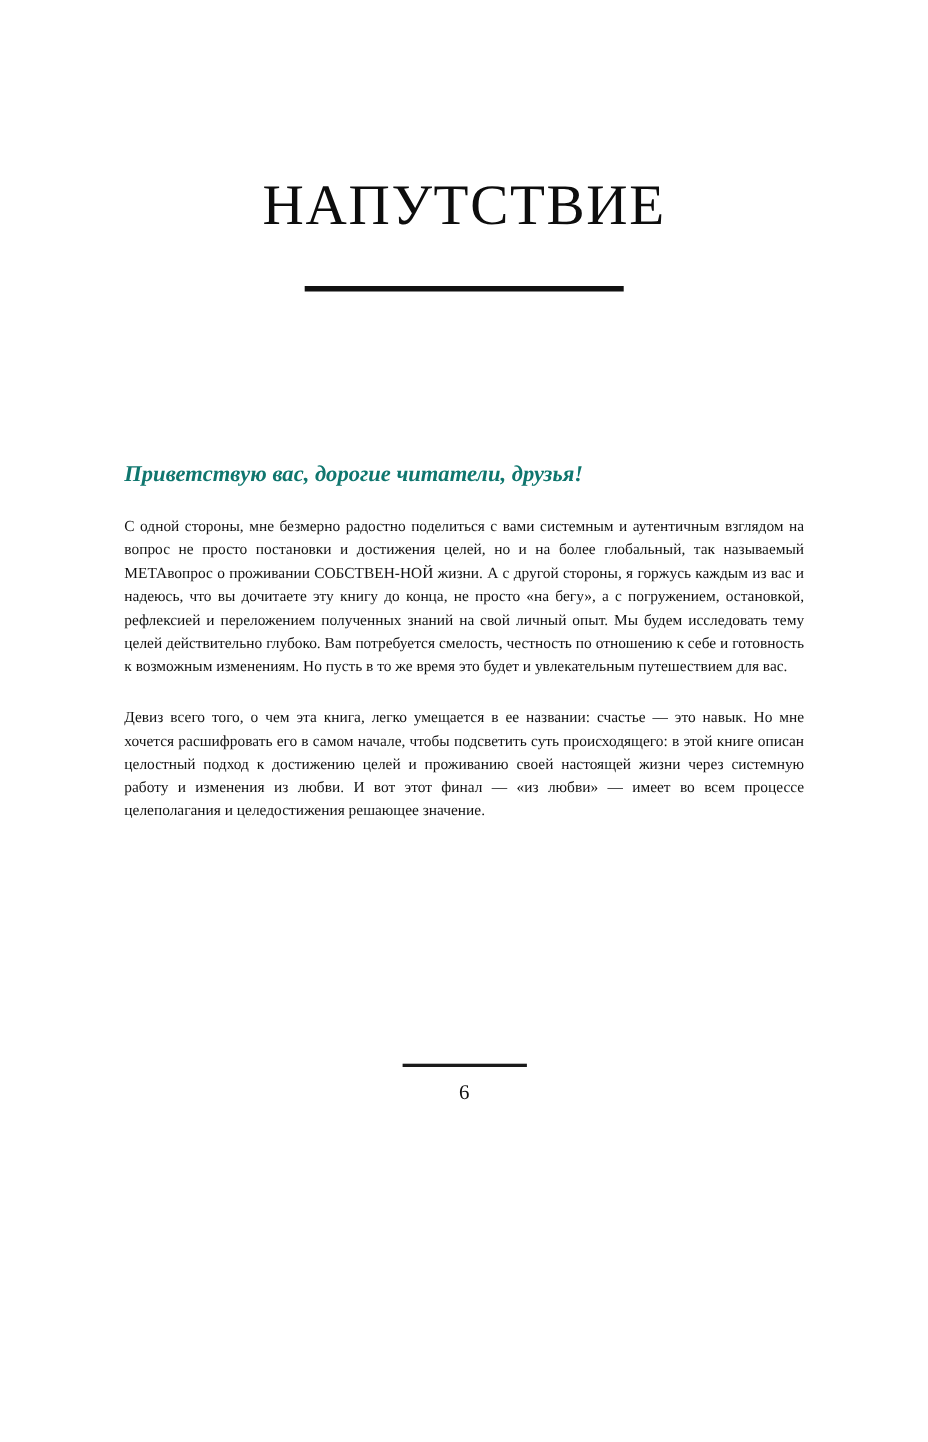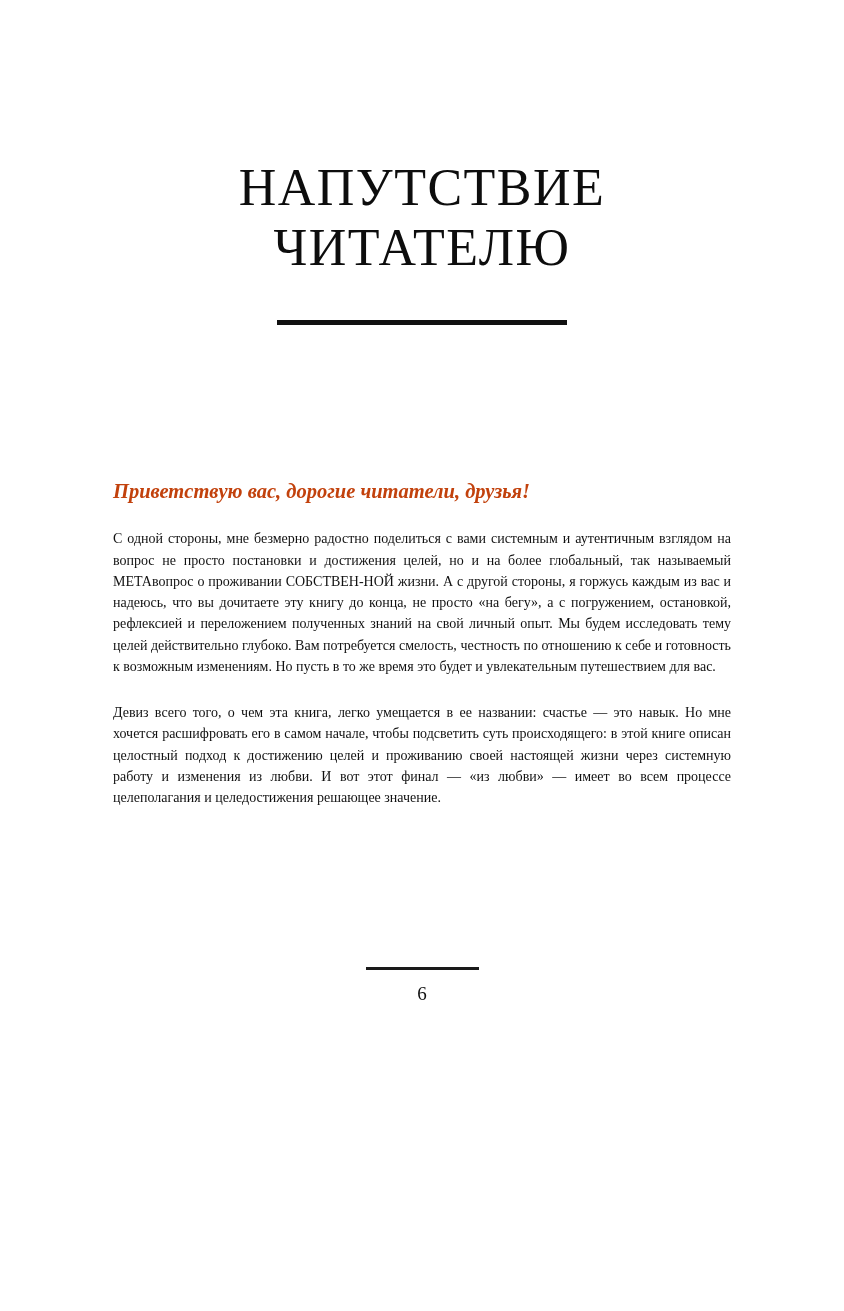--- a/index.html
+++ b/index.html
@@ -45,21 +45,21 @@
   }
   .body-block {
     margin-top: 152px;
   }
   .lead {
     font-style: italic;
     font-weight: bold;
     font-size: 20.5px;
     line-height: 1.45;
     margin: 0 0 22px 0;
-    color: #c2410c;
+    color: #0f766e;
   }
   p.para {
     font-size: 14px;
     line-height: 1.52;
     text-align: justify;
     margin: 0 0 25px 0;
     color: #111111;
     hyphens: manual;
   }
   p.para:last-child {
@@ -85,21 +85,20 @@
   }
 </style>
 </head>
 <body>
 
 <div class="page">
 
   <div class="title-block">
     <h1 class="chapter-title">
       <span class="line">НАПУТСТВИЕ</span>
-      <span class="line">ЧИТАТЕЛЮ</span>
     </h1>
     <div class="title-rule"></div>
   </div>
 
   <div class="body-block">
     <p class="lead">Приветствую вас, дорогие читатели, друзья!</p>
     <p class="para">С одной стороны, мне безмерно радостно поделиться с вами системным и аутентичным взглядом на вопрос не просто постановки и достижения целей, но и на более глобальный, так называемый МЕТАвопрос о проживании СОБСТВЕН-НОЙ жизни. А с другой стороны, я горжусь каждым из вас и надеюсь, что вы дочитаете эту книгу до конца, не просто «на бегу», а с погружением, остановкой, рефлексией и переложением полученных знаний на свой личный опыт. Мы будем исследовать тему целей действительно глубоко. Вам потребуется смелость, честность по отношению к себе и готовность к возможным изменениям. Но пусть в то же время это будет и увлекательным путешествием для вас.</p>
     <p class="para">Девиз всего того, о чем эта книга, легко умещается в ее названии: счастье — это навык. Но мне хочется расшифровать его в самом начале, чтобы подсветить суть происходящего: в этой книге описан целостный подход к достижению целей и проживанию своей настоящей жизни через системную работу и изменения из любви. И вот этот финал — «из любви» — имеет во всем процессе целеполагания и целедостижения решающее значение.</p>
   </div>
 

